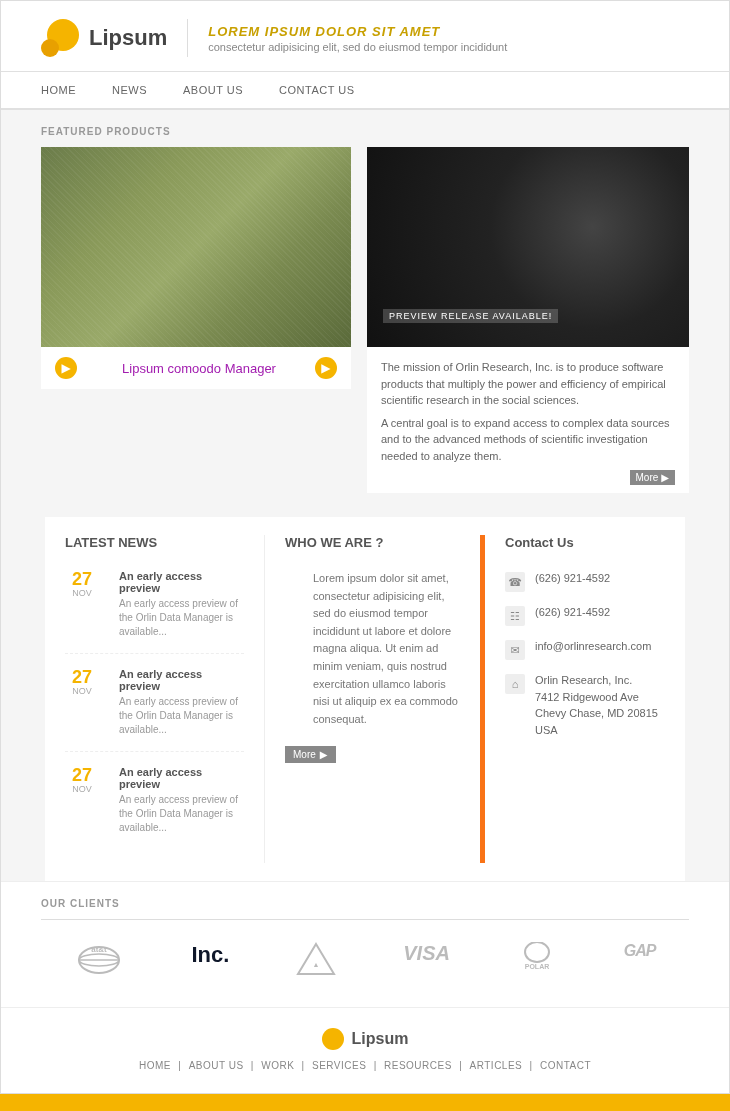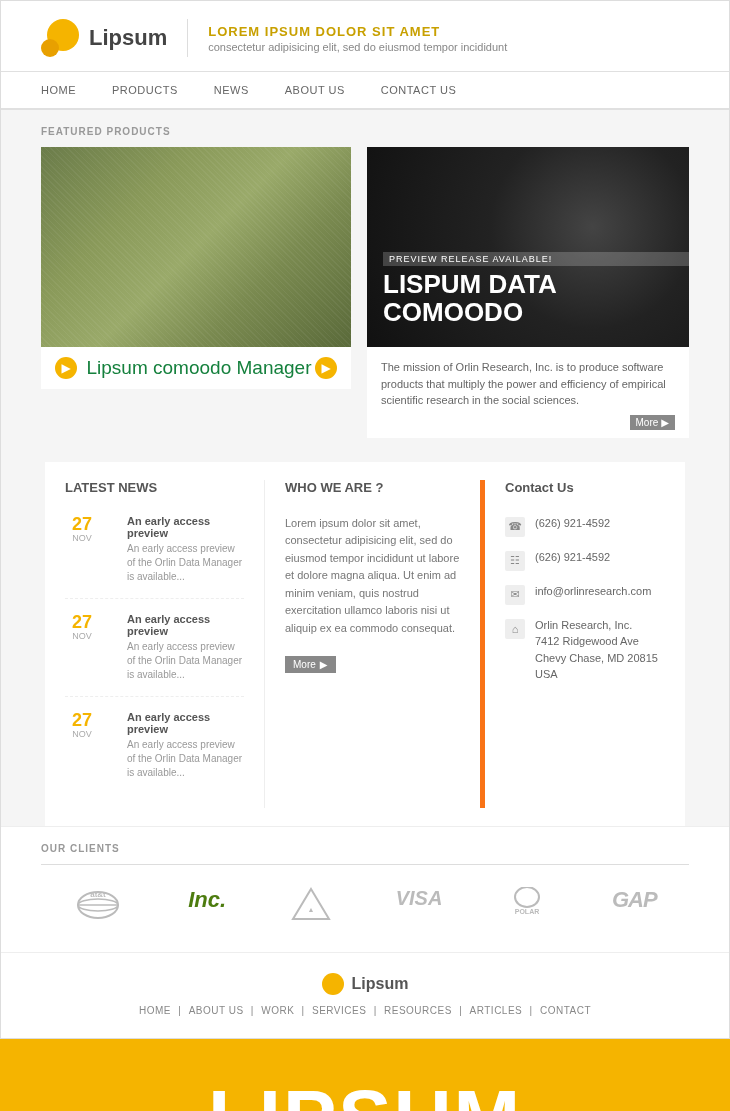--- a/index.html
+++ b/index.html
@@ -56,20 +56,21 @@
       font-size: 22px;
       font-weight: bold;
       color: #444;
     }
     .header-tagline h1 {
       font-size: 13px;
       color: #c8a000;
       font-weight: bold;
       letter-spacing: 1px;
       text-transform: uppercase;
+      font-style: italic;
     }
     .header-tagline p {
       font-size: 11px;
       color: #888;
       margin-top: 2px;
     }
 
     
     .site-nav {
       background: #fff;
@@ -137,22 +138,22 @@
     }
 
     .featured-caption {
       background: #fff;
       padding: 10px 14px;
       display: flex;
       align-items: center;
       justify-content: space-between;
     }
     .featured-caption-text {
-      font-size: 19px;
-      color: #15803d;
+      font-size: 13px;
+      color: #a21caf;
       margin-left: 6px;
     }
     .nav-arrow {
       width: 22px;
       height: 22px;
       background: #f5b400;
       border-radius: 50%;
       display: flex;
       align-items: center;
       justify-content: center;
@@ -268,21 +269,21 @@
       font-size: 13px;
       font-weight: bold;
       color: #555;
       margin-bottom: 14px;
       padding-bottom: 6px;
     }
 
     
     .news-item {
       display: flex;
-      gap: 28px;
+      gap: 20px;
       margin-bottom: 14px;
       padding-bottom: 14px;
       border-bottom: 1px dashed #eee;
     }
     .news-item:last-child { border-bottom: none; }
 
     .news-date {
       text-align: center;
       min-width: 34px;
     }
@@ -308,20 +309,21 @@
       color: #999;
       line-height: 1.4;
     }
 
     
     .who-text {
       font-size: 11px;
       color: #777;
       line-height: 1.6;
       margin-bottom: 12px;
+      margin-left: 28px;
     }
 
     
     .contact-item {
       display: flex;
       align-items: flex-start;
       gap: 10px;
       margin-bottom: 12px;
     }
     .contact-icon {
@@ -433,37 +435,36 @@
       background: #888;
       color: #fff;
       font-size: 10px;
       padding: 3px 8px;
       cursor: pointer;
       display: inline-flex;
       margin-top: 6px;
     }
 
     .gap-logo {
-      font-size: 22px;
+      font-size: 16px;
       font-weight: bold;
       color: #bbb;
       font-style: italic;
       letter-spacing: -1px;
     }
     .visa-logo {
       font-size: 20px;
       font-weight: bold;
       color: #bbb;
       font-style: italic;
     }
     .inc-logo {
       font-size: 22px;
       font-weight: bold;
-      color: #4d7c0f;
-      font-style: italic;
+      color: #0f172a;
     }
     .polar-logo {
       display: flex;
       flex-direction: column;
       align-items: center;
       color: #bbb;
       font-size: 11px;
       font-weight: bold;
     }
   </style>
@@ -482,21 +483,20 @@
         <span class="logo-text">Lipsum</span>
       </div>
       <div class="header-tagline">
         <h1>LOREM IPSUM DOLOR SIT AMET</h1>
         <p>consectetur adipisicing elit, sed do eiusmod tempor incididunt</p>
       </div>
     </div>
 
     <nav class="site-nav">
       <div class="nav-item">HOME</div>
-      <div class="nav-item">PRODUCTS</div>
       <div class="nav-item">NEWS</div>
       <div class="nav-item">ABOUT US</div>
       <div class="nav-item">CONTACT US</div>
     </nav>
 
     <div class="featured-wrapper">
       <div class="section-label">FEATURED PRODUCTS</div>
       <div class="featured-grid">
 
         <div class="featured-left">
@@ -512,25 +512,25 @@
           </div>
         </div>
 
         <div class="featured-right">
           <div class="featured-hero">
             <div class="statue-bg">
               <div class="statue-detail"></div>
             </div>
             <div class="hero-text-overlay">
               <div class="hero-badge">PREVIEW RELEASE AVAILABLE!</div>
-              <div class="hero-title">LISPUM DATA COMOODO</div>
             </div>
           </div>
           <div class="featured-desc">
             <p>The mission of Orlin Research, Inc. is to produce software products that multiply the power and efficiency of empirical scientific research in the social sciences.</p>
+            <p>A central goal is to expand access to complex data sources and to the advanced methods of scientific investigation needed to analyze them.</p>
             <div class="more-link">
               <div class="more-link-btn">
                 <span>More</span>
                 <span>▶</span>
               </div>
             </div>
           </div>
         </div>
       </div>
     </div>

